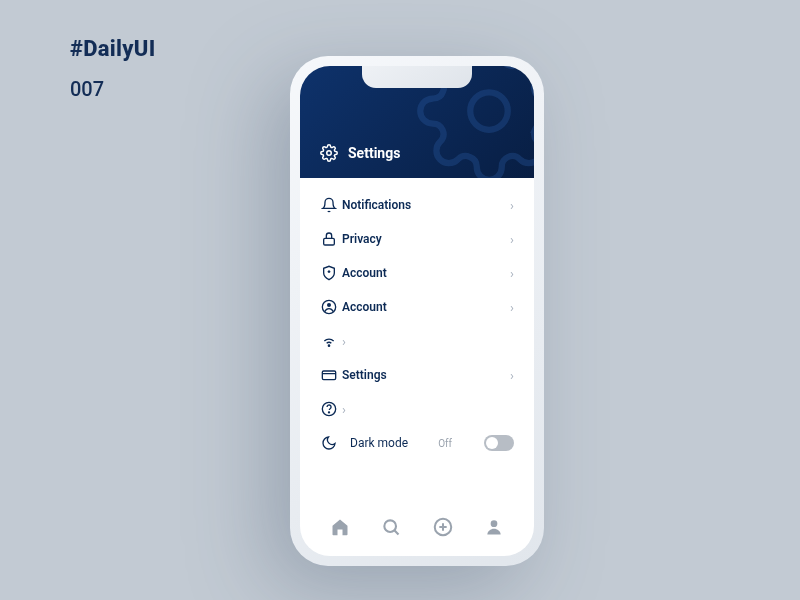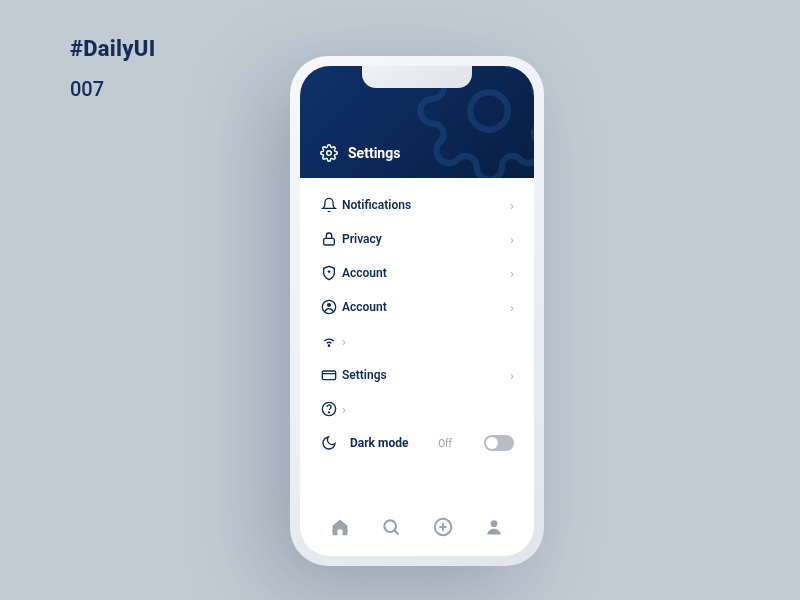--- a/index.html
+++ b/index.html
@@ -108,21 +108,21 @@
   .row-toggle {
     display: flex;
     align-items: center;
     gap: 12px;
     height: 34px;
     padding: 0 8px;
     color: #0c2a55;
     font-size: 12px;
   }
   .row-toggle .ricon { width:18px; display:flex; align-items:center; justify-content:center; }
-  .row-toggle .rlabel { flex:1; font-weight:700; }
+  .row-toggle .rlabel { flex:1; font-weight:400; }
   .state-label { font-size:10px; color:#9aa3ae; margin-right:20px; }
   .toggle {
     width: 30px; height: 16px; background:#b7bdc5; border-radius: 8px; position: relative;
   }
   .toggle::after{
     content:""; position:absolute; left:2px; top:2px; width:12px; height:12px;
     background:#fff; border-radius:50%;
   }
 
   .bottom-nav {

